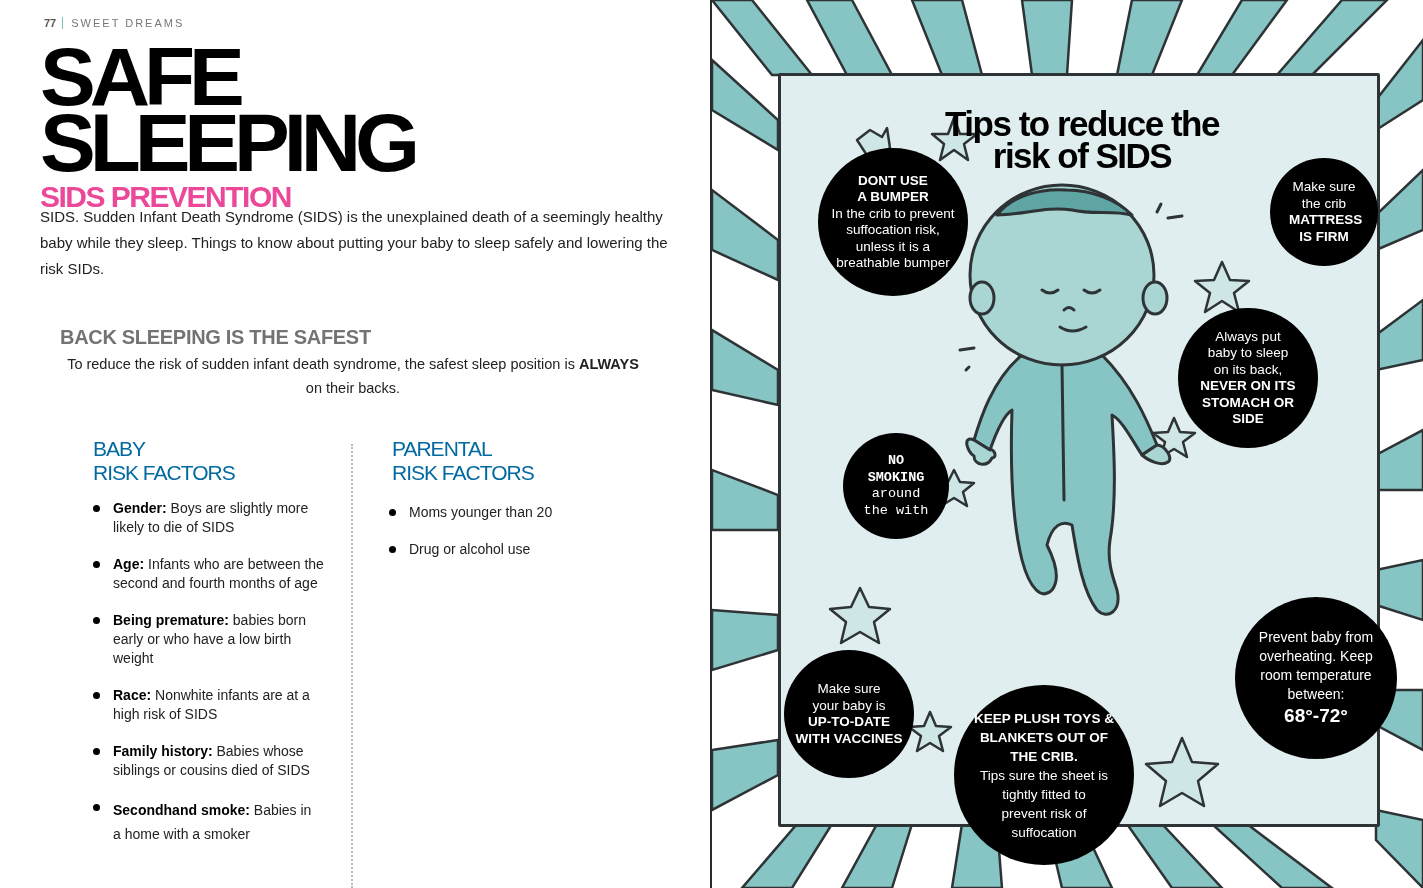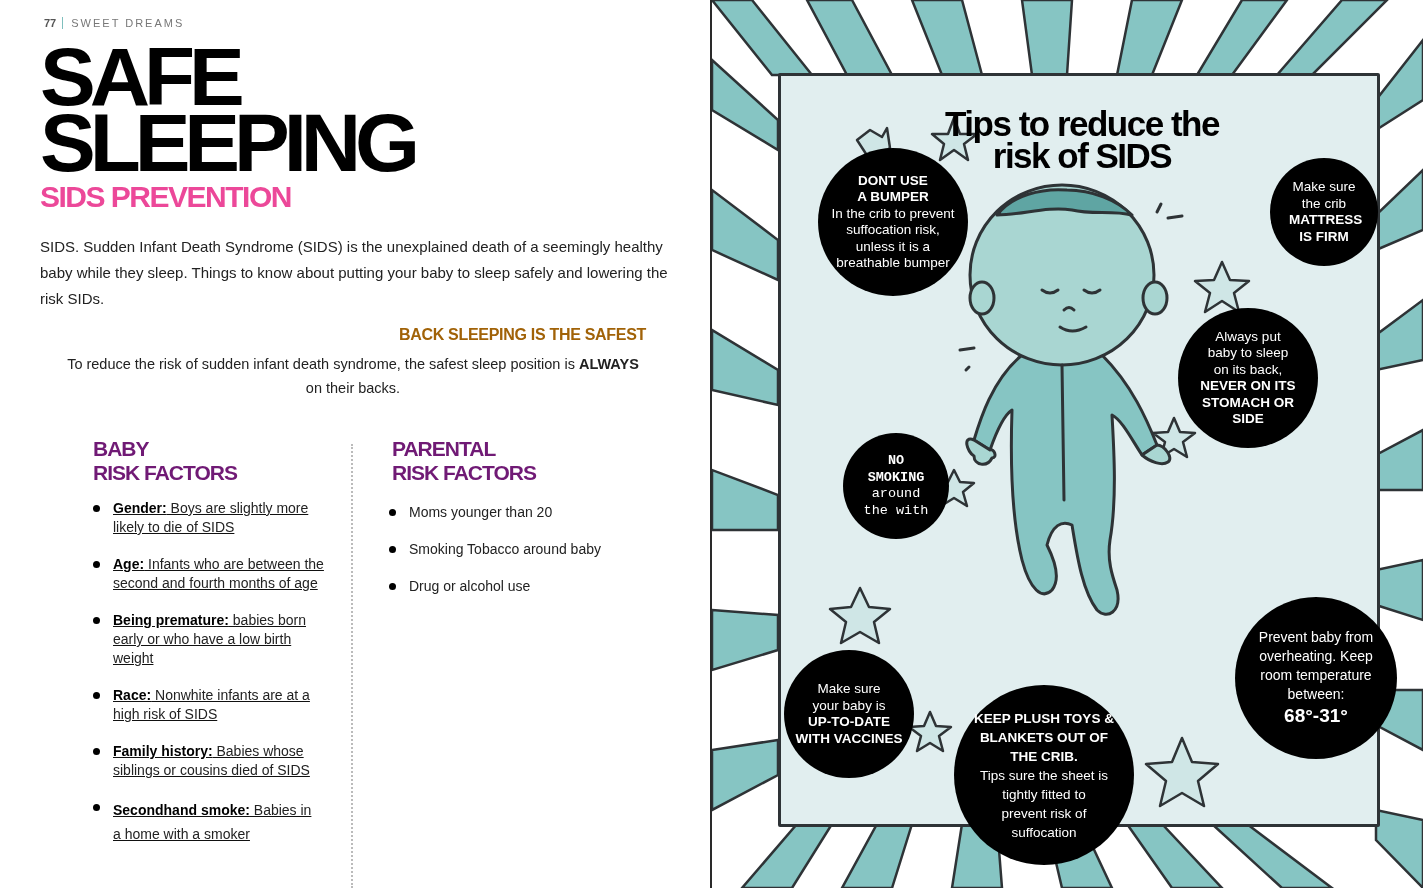--- a/index.html
+++ b/index.html
@@ -7,26 +7,26 @@
   .left { position:absolute; left:0; top:0; width:711px; height:888px; background:#fff; }
   .gutter { position:absolute; left:710px; top:0; width:2px; height:888px; background:#2a2a2a; }
   .right { position:absolute; left:712px; top:0; width:711px; height:888px; overflow:hidden; background:#fff; }
 
   .folio { position:absolute; left:44px; top:17px; font-size:11px; letter-spacing:2px; color:#777; }
   .folio .num { color:#555; letter-spacing:0; margin-right:6px; font-weight:bold; }
   .folio .bar { display:inline-block; width:1px; height:12px; background:#7fbfbd; vertical-align:-2px; margin-right:8px; }
 
   .title { position:absolute; left:40px; top:44px; font-family:"Liberation Sans", sans-serif; font-weight:bold; font-size:82px; line-height:66px; letter-spacing:-6px; color:#000; transform:scaleX(1.02); transform-origin:left; }
   .subtitle { position:absolute; left:40px; top:180px; font-weight:bold; font-size:30px; letter-spacing:-1.5px; color:#ec4899; }
-  .intro { position:absolute; left:40px; top:234px; width:640px; font-size:15px; line-height:26px; color:#222; }
+  .intro { position:absolute; left:40px; top:204px; width:640px; font-size:15px; line-height:26px; color:#222; }
 
-  .back-h { position:absolute; left:60px; top:326px; width:586px; text-align:right; font-weight:bold; font-size:16px; color:#a16207; letter-spacing:-0.3px; }
+  .back-h { position:absolute; left:60px; top:326px; width:586px; text-align:left; font-weight:bold; font-size:20px; color:#737373; letter-spacing:-0.3px; }
   .back-p { position:absolute; left:60px; top:352px; width:586px; text-align:center; font-size:14.5px; line-height:24px; color:#222; }
 
-  .col-h { position:absolute; font-weight:bold; font-size:21px; line-height:24px; letter-spacing:-1px; color:#701a75; }
+  .col-h { position:absolute; font-weight:normal; font-size:21px; line-height:24px; letter-spacing:-1px; color:#0369a1; }
   .divider { position:absolute; left:351px; top:444px; height:444px; border-left:2px dotted #bbb; }
 
   ul.risks { position:absolute; margin:0; padding:0; list-style:none; }
   ul.risks li { position:relative; padding-left:20px; font-size:14px; line-height:19px; color:#222; }
   ul.risks li::before { content:""; position:absolute; left:0; top:6px; width:7px; height:7px; border-radius:50%; background:#000; }
   ul.risks li b { color:#000; }
 
   
   .stripes { position:absolute; inset:0; }
   .crib { position:absolute; left:66px; top:73px; width:596px; height:748px; background:#e1eeef; border:3px solid #2e3336; border-radius:2px; }
@@ -60,32 +60,31 @@
     <div>BABY</div>
     <div>RISK FACTORS</div>
   </div>
   <div class="col-h" style="left:392px; top:437px;">
     <div>PARENTAL</div>
     <div>RISK FACTORS</div>
   </div>
 
   <div class="divider"></div>
 
-  <ul class="risks" style="left:93px; top:499px; width:240px;text-decoration:underline;">
+  <ul class="risks" style="left:93px; top:499px; width:240px;">
     <li style="margin-bottom:18px"><b>Gender:</b><span> Boys are slightly more likely to die of SIDS</span></li>
     <li style="margin-bottom:18px"><b>Age:</b><span> Infants who are between the second and fourth months of age</span></li>
     <li style="margin-bottom:18px;width:200px"><b>Being premature:</b><span> babies born early or who have a low birth weight</span></li>
     <li style="margin-bottom:18px;width:210px"><b>Race:</b><span> Nonwhite infants are at a high risk of SIDS</span></li>
     <li style="margin-bottom:18px;width:210px"><b>Family history:</b><span> Babies whose siblings or cousins died of SIDS</span></li>
     <li style="line-height:24px;width:210px"><b>Secondhand smoke:</b><span> Babies in a home with a smoker</span></li>
   </ul>
 
   <ul class="risks" style="left:389px; top:503px; width:280px;">
     <li style="margin-bottom:18px">Moms younger than 20</li>
-    <li style="margin-bottom:18px">Smoking Tobacco around baby</li>
     <li>Drug or alcohol use</li>
   </ul>
 </div>
 
 <div class="gutter"></div>
 
 <div class="right">
   <svg class="stripes" width="711" height="888" viewBox="0 0 711 888">
     <g stroke="#2e3336" stroke-width="2.5" fill="#86c5c3">
 
@@ -178,15 +177,15 @@
 
   <div class="bubble" style="left:72px;top:650px;width:130px;height:128px;">
     <div><span style="display:inline-block;width:84px">Make sure your baby is</span><br><b style="display:inline-block;width:108px">UP-TO-DATE WITH VACCINES</b></div>
   </div>
 
   <div class="bubble" style="left:242px;top:685px;width:180px;height:180px;line-height:19px;">
     <div><b style="display:inline-block;width:140px">KEEP PLUSH TOYS &amp; BLANKETS OUT OF THE CRIB.</b><br><span style="display:inline-block;width:130px">Tips sure the sheet is tightly fitted to prevent risk of suffocation</span></div>
   </div>
 
   <div class="bubble" style="left:523px;top:597px;width:162px;height:162px;line-height:19px;font-size:14px;">
-    <div><span style="display:inline-block;width:118px">Prevent baby from overheating. Keep room temperature between:</span><br><span class="big">68°-31°</span></div>
+    <div><span style="display:inline-block;width:118px">Prevent baby from overheating. Keep room temperature between:</span><br><span class="big">68°-72°</span></div>
   </div>
 </div>
 
 </body></html>

